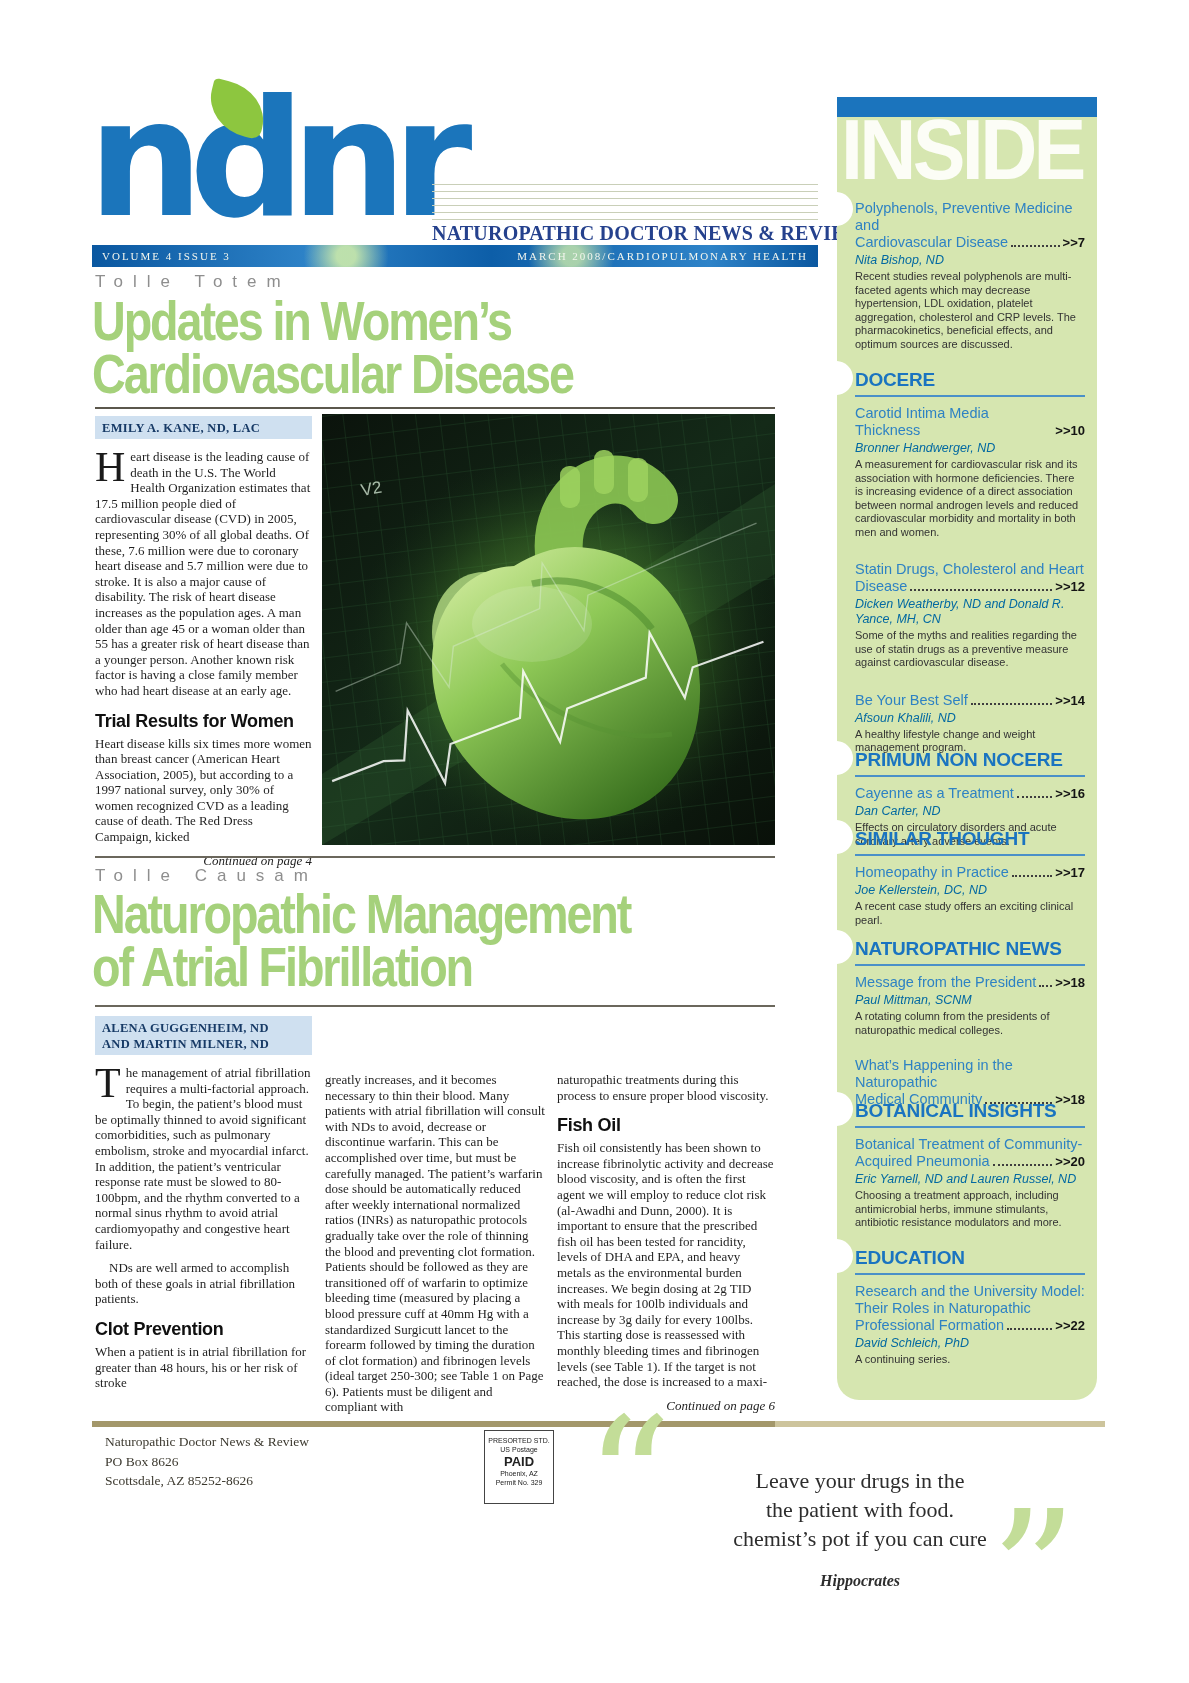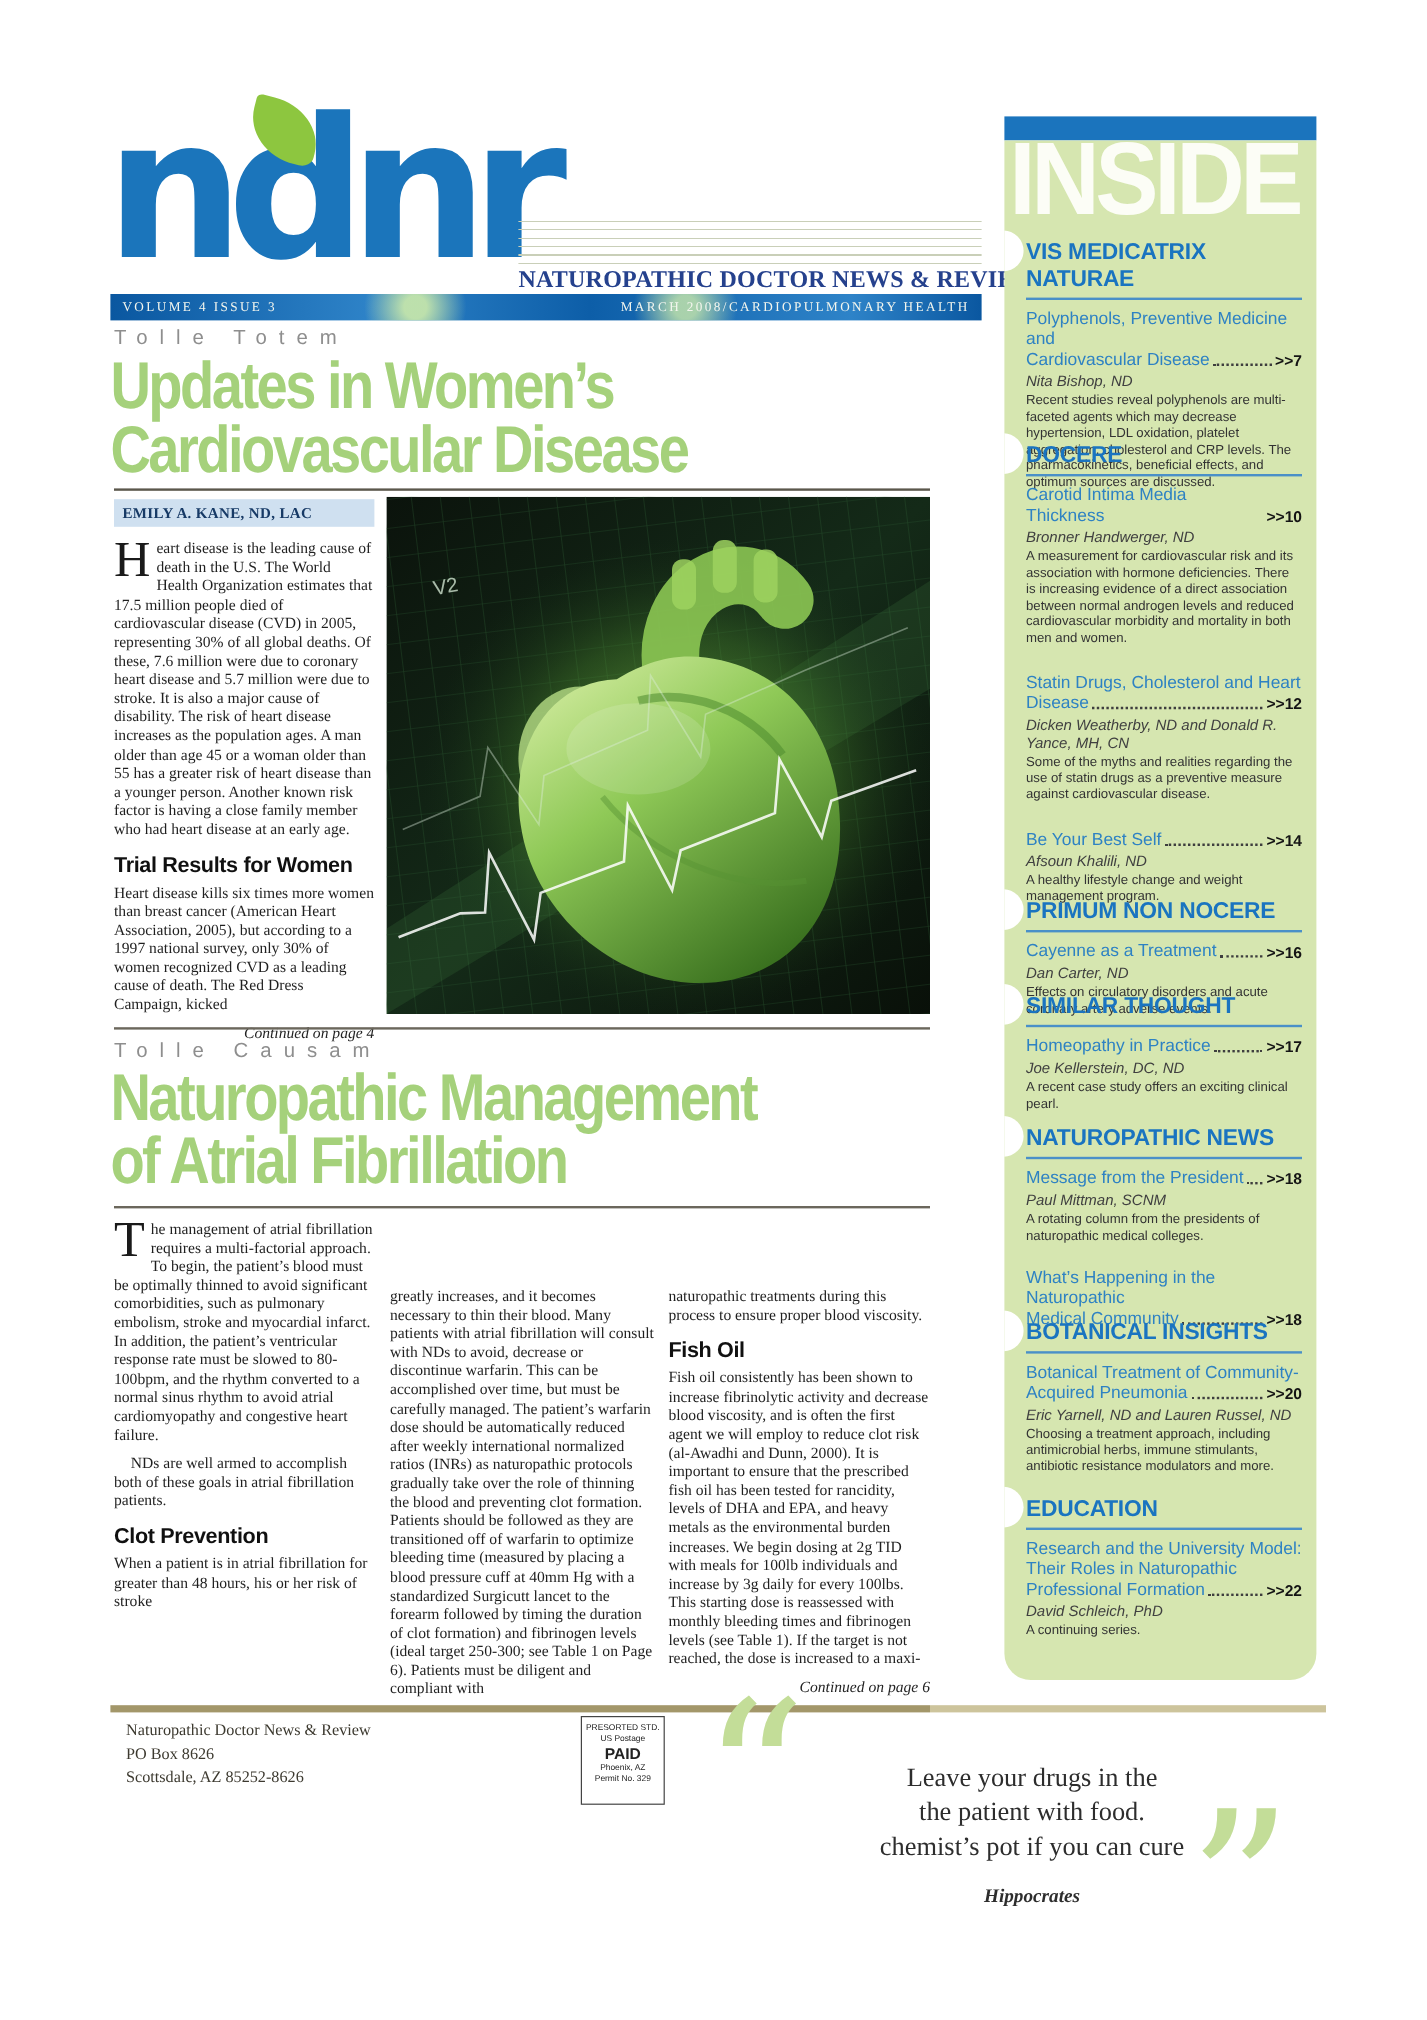--- a/index.html
+++ b/index.html
@@ -63,21 +63,21 @@
             color:#1a74c0; letter-spacing:-0.2px; border-bottom:2px solid #4a90c8;
             padding-bottom:4px; margin:0 0 8px; }
   .toc-entry { margin-bottom:15px; }
   .toc-line, .toc-lastline { font-family:"Liberation Sans", sans-serif; font-size:14.5px;
             line-height:17px; color:#2e82c3; }
   .toc-lastline { display:flex; align-items:flex-end; }
   .toc-dots { flex:1; border-bottom:2px dotted #3e3e3e; margin:0 3px; height:1px;
               position:relative; top:-4px; }
   .toc-page { font-family:"Liberation Sans", sans-serif; font-weight:bold; font-size:13px; color:#141414; }
   .toc-author { font-family:"Liberation Sans", sans-serif; font-style:italic; font-size:12.5px;
-                color:#404040; margin-top:2px; line-height:15px; }
+                color:#0369a1; margin-top:2px; line-height:15px; }
   .toc-desc { font-family:"Liberation Sans", sans-serif; font-size:11px; line-height:13.5px;
               color:#333; margin-top:2px; }
 
   
   .tanbar1 { position:absolute; left:92px; top:1421px; width:683px; height:6px; background:#a3976a; }
   .tanbar2 { position:absolute; left:775px; top:1421px; width:330px; height:6px; background:#cdc49c; }
   .address { position:absolute; left:105px; top:1432px; font-size:13.5px; line-height:1.45;
              color:#3c392f; }
   .stamp { position:absolute; left:484px; top:1430px; width:70px; height:74px;
            border:1px solid #444; background:#fff; text-align:center;
@@ -165,20 +165,24 @@
   <div class="rule" style="top:856px; background:#6b675c;"></div>
 
   <div class="kicker" style="left:95px; top:866px;">Tolle Causam</div>
   <div class="headline" style="left:92px; top:888px;">
     <div>Naturopathic Management</div>
     <div>of Atrial Fibrillation</div>
   </div>
   <div class="rule" style="top:1005px; background:#6b675c;"></div>
 
   <div class="col" style="left:95px; top:1016px;">
+    <div class="byline-box">
+      <div>ALENA GUGGENHEIM, ND</div>
+      <div>AND MARTIN MILNER, ND</div>
+    </div>
     <p class="bodytext"><span class="dropcap">T</span><span>he management of atrial fibrillation requires a multi-factorial approach. To begin, the patient’s blood must be optimally thinned to avoid significant comorbidities, such as pulmonary embolism, stroke and myocardial infarct. In addition, the patient’s ventricular response rate must be slowed to 80-100bpm, and the rhythm converted to a normal sinus rhythm to avoid atrial cardiomyopathy and congestive heart failure.</span></p>
     <p class="bodytext indent">NDs are well armed to accomplish both of these goals in atrial fibrillation patients.</p>
     <div class="subhead">Clot Prevention</div>
     <p class="bodytext">When a patient is in atrial fibrillation for greater than 48 hours, his or her risk of stroke</p>
   </div>
 
   <div class="col" style="left:325px; top:1016px; width:220px;">
     <p class="bodytext" style="margin-top:56px;">greatly increases, and it becomes necessary to thin their blood. Many patients with atrial fibrillation will consult with NDs to avoid, decrease or discontinue warfarin. This can be accomplished over time, but must be carefully managed. The patient’s warfarin dose should be automatically reduced after weekly international normalized ratios (INRs) as naturopathic protocols gradually take over the role of thinning the blood and preventing clot formation. Patients should be followed as they are transitioned off of warfarin to optimize bleeding time (measured by placing a blood pressure cuff at 40mm Hg with a standardized Surgicutt lancet to the forearm followed by timing the duration of clot formation) and fibrinogen levels (ideal target 250-300; see Table 1 on Page 6). Patients must be diligent and compliant with</p>
   </div>
 
@@ -188,21 +192,20 @@
     <p class="bodytext">Fish oil consistently has been shown to increase fibrinolytic activity and decrease blood viscosity, and is often the first agent we will employ to reduce clot risk (al-Awadhi and Dunn, 2000). It is important to ensure that the prescribed fish oil has been tested for rancidity, levels of DHA and EPA, and heavy metals as the environmental burden increases. We begin dosing at 2g TID with meals for 100lb individuals and increase by 3g daily for every 100lbs. This starting dose is reassessed with monthly bleeding times and fibrinogen levels (see Table 1). If the target is not reached, the dose is increased to a maxi-</p>
     <div class="continued">Continued on page 6</div>
   </div>
 
   <div class="side-topbar"></div>
   <div class="side-panel">
     <div class="inside-title">INSIDE</div>
 
     <div class="side-section" style="top:83px;">
       <span class="notch"></span>
-      <div class="side-h">VIS MEDICATRIX NATURAE</div>
       <div class="toc-entry">
         <div class="toc-line">Polyphenols, Preventive Medicine and</div>
         <div class="toc-lastline">
             <span>Cardiovascular Disease</span>
             <span class="toc-dots"></span>
             <span class="toc-page">&gt;&gt;7</span>
           </div>
         <div class="toc-author">Nita Bishop, ND</div>
         <div class="toc-desc">Recent studies reveal polyphenols are multi-faceted agents which may decrease hypertension, LDL oxidation, platelet aggregation, cholesterol and CRP levels. The pharmacokinetics, beneficial effects, and optimum sources are discussed.</div>
       </div>

